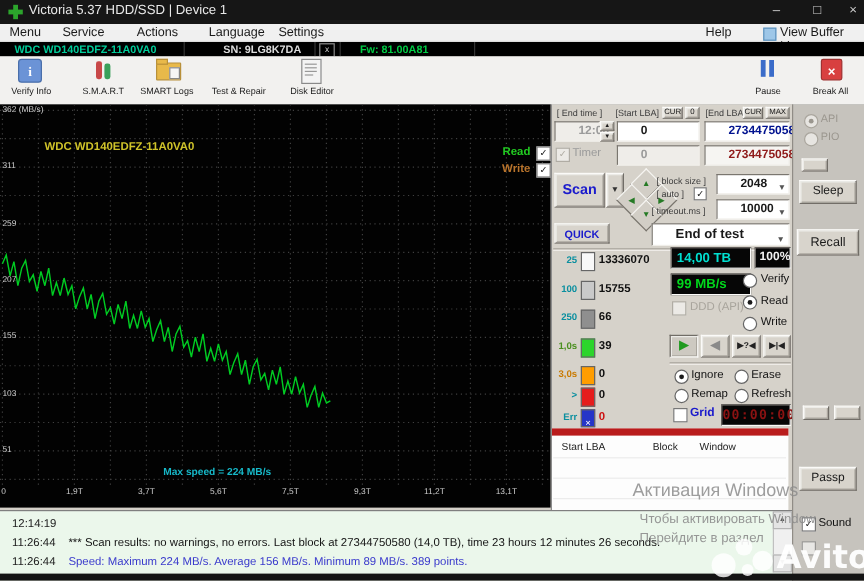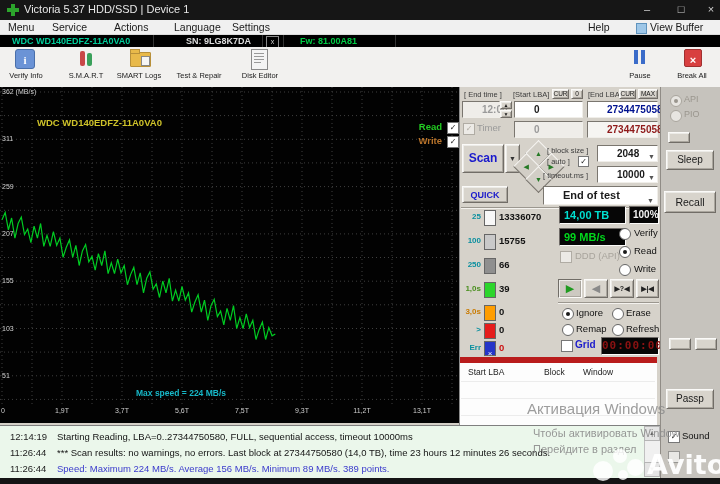--- a/index.html
+++ b/index.html
@@ -346,21 +346,20 @@
 <span class="a sblbl" style="left:684px;top:109px">PIO</span>
 <div class="a rb" style="left:668px;top:132px;width:22px;height:11px"></div>
 <div class="a rb" style="left:666px;top:150px;width:48px;height:20px;font-size:10px;line-height:18px">Sleep</div>
 <div class="a rb" style="left:664px;top:191px;width:52px;height:22px;font-size:10.5px;line-height:20px">Recall</div>
 <div class="a rb" style="left:669px;top:338px;width:22px;height:12px"></div>
 <div class="a rb" style="left:695px;top:338px;width:22px;height:12px"></div>
 <div class="a rb" style="left:666px;top:389px;width:48px;height:20px;font-size:10px;line-height:18px">Passp</div>
 
 <div class="a log">
   <span class="a ltime" style="left:10px;top:5px">12:14:19</span>
-  <span class="a ltext" style="left: 57px; top: 5px; color: rgb(20, 20, 20);">Starting Reading, LBA=0..27344750580, FULL, sequential access, timeout 10000ms</span>
   <span class="a ltime" style="left:10px;top:21px">11:26:44</span>
   <span class="a ltext" style="left: 57px; top: 21px; color: rgb(20, 20, 20);">*** Scan results: no warnings, no errors. Last block at 27344750580 (14,0 TB), time 23 hours 12 minutes 26 seconds.</span>
   <span class="a ltime" style="left:10px;top:37px">11:26:44</span>
   <span class="a ltext" style="left: 57px; top: 37px; color: rgb(58, 58, 204);">Speed: Maximum 224 MB/s. Average 156 MB/s. Minimum 89 MB/s. 389 points.</span>
 </div>
 <div class="a scroll"></div>
 <div class="a sarr" style="top:426px">▲</div>
 <div class="a sarr" style="top:462px">▼</div>
 
 <div class="a side2"></div>

